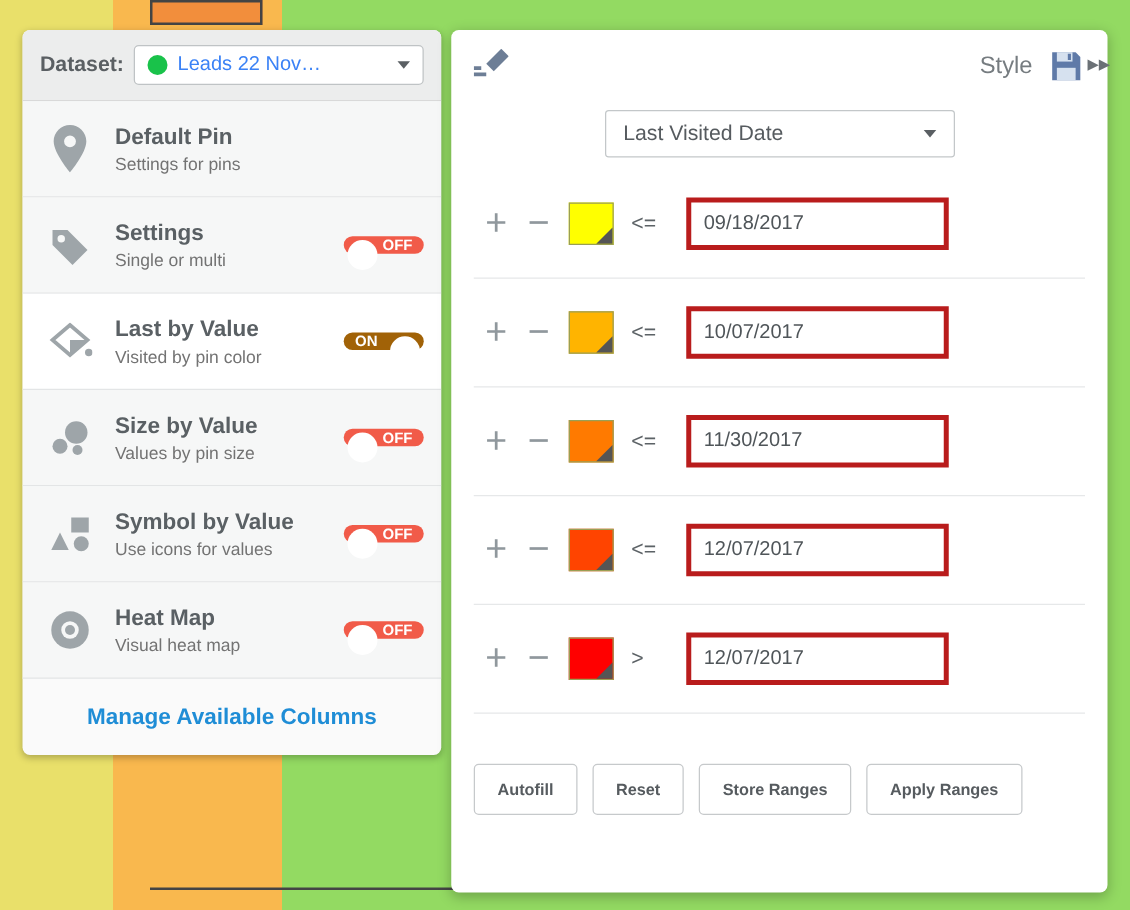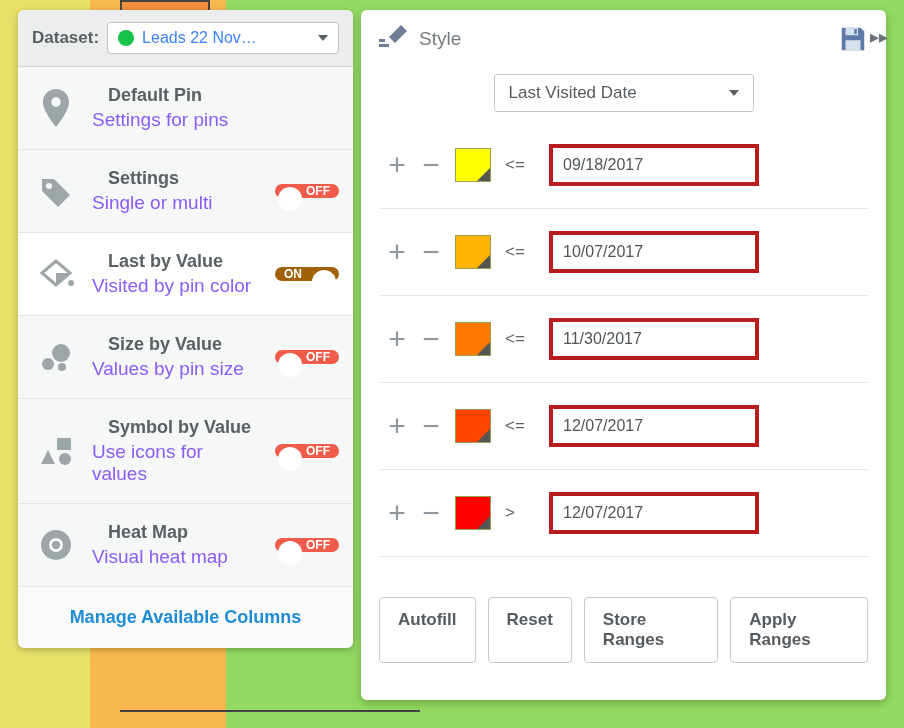--- a/index.html
+++ b/index.html
@@ -13,21 +13,21 @@
   }
   .map-bg {
     position: absolute;
     inset: 0;
     background: linear-gradient(90deg, #e9e06a 0%, #e9e06a 10%, #f9b84e 10%, #f9b84e 25%, #93da62 25%, #93da62 100%);
   }
   .map-bg .shape1 { position:absolute; top:0; left:120px; width:90px; height:20px; border:2px solid #444; background:#f28e3c;}
   .map-bg .shape2 { position:absolute; bottom:0; left:120px; width:300px; height:18px; border-top:2px solid #444;}
   .container {
     position: absolute;
-    top: 10px; left: 18px;
+    top: 24px; left: 18px;
     width: 868px;
     height: 690px;
     display: flex;
     align-items: flex-start;
   }
   
   .sidebar {
     width: 335px;
     background: #fafafa;
     border-radius: 6px;
@@ -58,22 +58,22 @@
     display:flex; align-items:center; gap:14px;
     padding:18px 14px 18px 16px;
     border-bottom:1px solid #e3e5e6;
     background:#f6f7f7;
   }
   .sec.active { background:#ffffff; }
   .sec .icon-wrap {
     width:44px; display:flex; justify-content:center; color:#9ea5a9;
   }
   .sec .txt { flex:1; }
-  .sec .title { font-weight:700; color:#5a6064; font-size:18px;margin-left:16px; }
-  .sec .sub { color:#8b5cf6; font-size:19px; margin-top:3px;}
+  .sec .title { font-weight:700; color:#5a6064; font-size:18px; }
+  .sec .sub { color:#737373; font-size:14px; margin-top:3px;}
   .toggle {
     width:64px; height:14px; border-radius:15px;
     position:relative; cursor:pointer;
     display:flex; align-items:center;
     font-size:12px; font-weight:700; color:#fff;
   }
   .toggle.off { background:#f15b49; justify-content:flex-end; padding-right:9px;}
   .toggle.on  { background:#a16207; justify-content:flex-start; padding-left:9px;}
   .toggle .knob {
     position:absolute; width:24px; height:24px; border-radius:50%;
@@ -98,33 +98,34 @@
     background:#fff;
     border-radius:6px;
     box-shadow: 0 3px 10px rgba(0,0,0,.25);
     height:690px;
     position:relative;
     padding: 0 18px 18px 18px;
   }
   .sp-header {
     display:flex; align-items:center; gap:12px;
     padding:14px 0 20px 0;
+    text-align:right;
   }
   .sp-title { flex:1; color:#767c80; font-size:19px; }
   .save-btn, .exit-btn { display:flex; align-items:center; gap:8px; cursor:pointer;}
   .save-btn { color:#5f7aa8; }
   .exit-btn {
     border:1px solid #c8cbcd; border-radius:4px;
     padding:10px 18px;
     background:linear-gradient(#fdfdfd,#ececec);
     color:#6b7176; font-size:20px; font-weight:600;
   }
   .expand { position:absolute; top:16px; right:-2px; color:#6b7176; font-size:18px; cursor:pointer;}
   .field-select {
-    width:260px; margin:0 auto 10px auto;
+    width:280px; margin:0 auto 10px auto;
     display:flex; align-items:center; justify-content:space-between;
     border:1px solid #c3c7c9; border-radius:3px;
     padding:8px 14px; color:#565b5f; font-size:17px; cursor:pointer;
   }
 
   .range-row {
     display:flex; align-items:center; gap:14px;
     padding:22px 8px;
     border-bottom:1px solid #e6e8e9;
   }
@@ -147,21 +148,21 @@
     font-size:16px; color:#4f5559;
   }
 
   .btn-row {
     display:flex; gap:12px; margin-top:40px;
   }
   .btn {
     border:1px solid #c6c9cb; border-radius:4px;
     background:#fff;
     padding:12px 18px;
-    font-size:17px; font-weight:700;
+    font-size:13px; font-weight:700;
     color:#565b5f; cursor:pointer;
   }
 </style>
 </head>
 <body>
 
 <div class="map-bg">
   <div class="shape1"></div>
   <div class="shape2"></div>
 </div>

